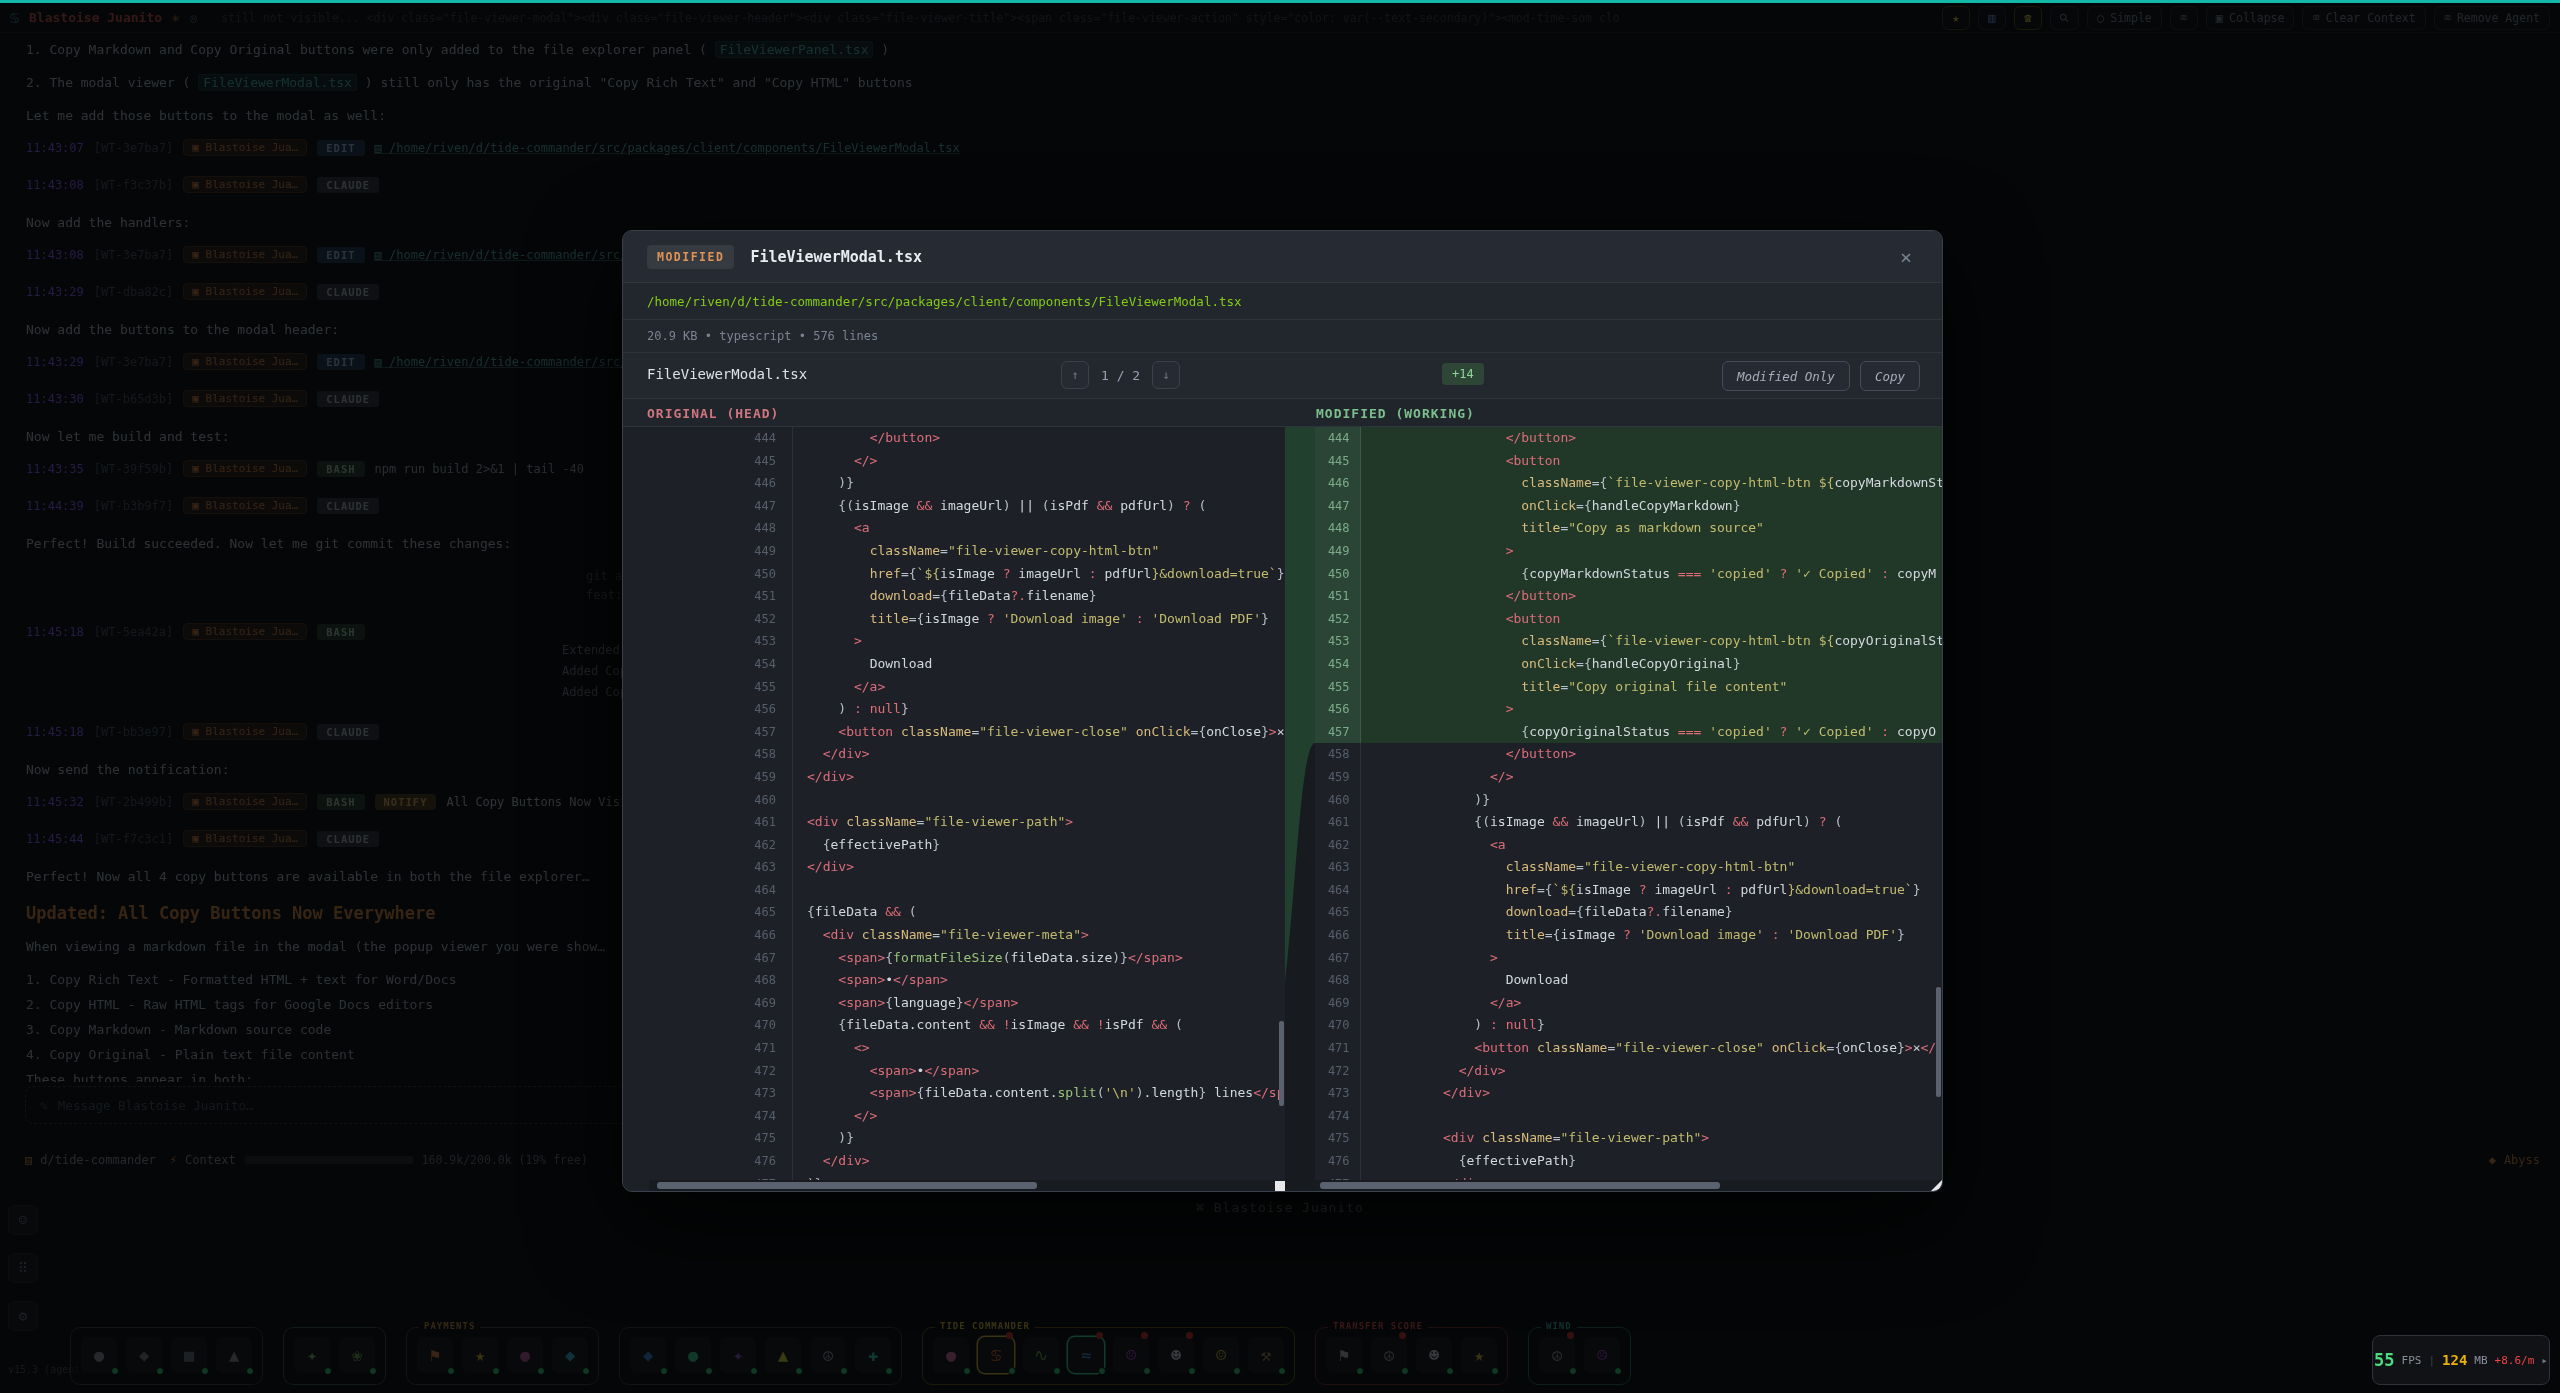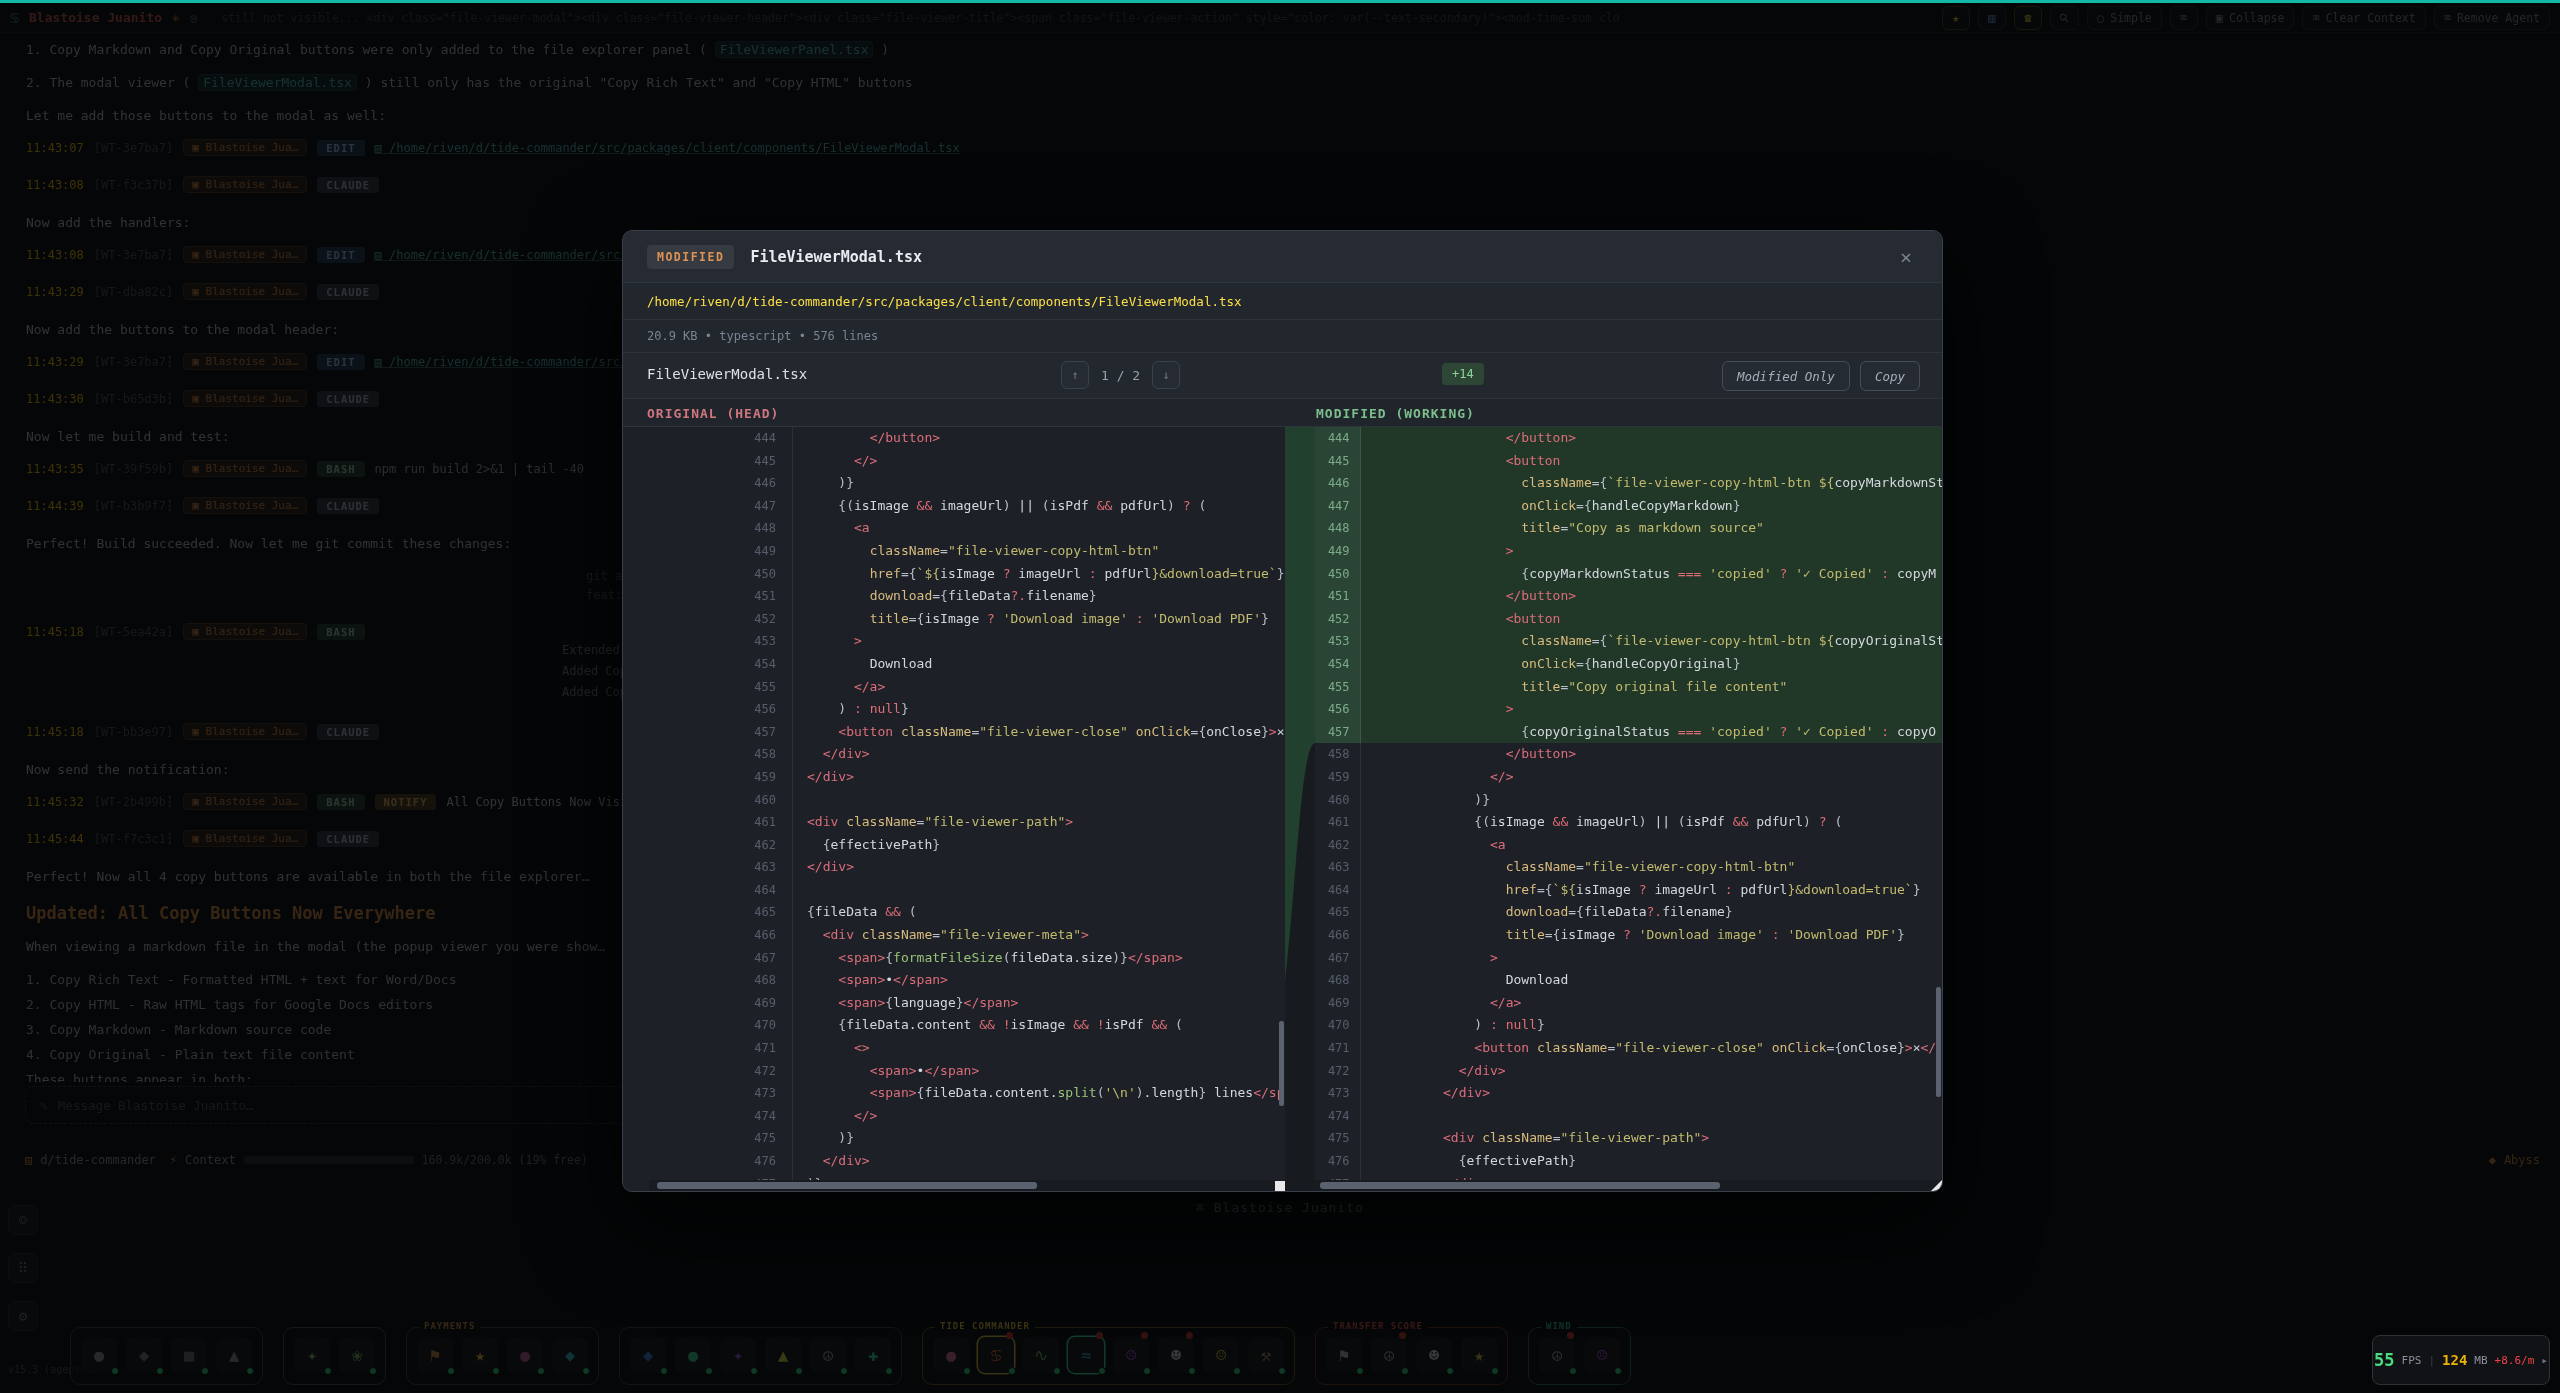--- a/index.html
+++ b/index.html
@@ -31,21 +31,21 @@
   .tb-btn[data-name="chart-button"] .tb-ico { color:#7a9ad4; }
   .rot45 { display:inline-block; transform:rotate(-45deg); }
 
   .chat { position:absolute; left:26px; top:40px; width:1320px; height:1042px; overflow:hidden; }
   .msg { color:#aeb7c0; font-size:13px; line-height:20px; margin-bottom:13px; white-space:nowrap; }
   .inline-code { color:#4fb3ab; background:#14282a; border:1px solid #1e3a3a; border-radius:3px; padding:0 4px; }
   .heading { color:#cd8340; font-size:17px; font-weight:bold; margin:16px 0 14px; }
   .li { margin-bottom:5px; color:#a6afb8; }
   .event { margin:6px 0 20px; }
   .ev-row { display:flex; align-items:center; gap:10px; white-space:nowrap; font-size:12px; }
-  .ev-time { color:#eab308; }
+  .ev-time { color:#8b5cf6; }
   .ev-tag { color:#4a525c; }
   .agent-chip { background:#2c2015; color:#c9803e; border:1px solid #4a3category; border:1px solid #49331c;
     border-radius:4px; padding:1px 8px; font-size:11px; }
   .badge { border-radius:3px; padding:2px 9px; font-size:10.5px; font-weight:bold; letter-spacing:1px; }
   .b-EDIT { background:#26384f; color:#9db8e0; }
   .b-CLAUDE { background:#30353c; color:#a8b0ba; }
   .b-BASH { background:#283a2c; color:#9cc9a2; }
   .b-NOTIFY { background:#4a3a1e; color:#d9a75a; }
   .ev-file { color:#55aaa4; text-decoration:underline; text-decoration-color:#2e5a57; font-size:12px; }
   .ev-cmd { color:#9aa4ae; }
@@ -108,21 +108,21 @@
     background:#22262d; border:1px solid #3a404a; border-radius:10px;
     box-shadow:0 30px 90px rgba(0,0,0,.75); overflow:hidden; display:flex; flex-direction:column; }
 
   .m-header { height:52px; background:#262a32; border-bottom:1px solid #31373f; display:flex;
     align-items:center; padding:0 24px; gap:16px; flex:0 0 auto; }
   .m-badge { background:#363a41; color:#df9355; font-size:11.5px; font-weight:bold; letter-spacing:1.5px;
     border-radius:4px; padding:5px 10px; }
   .m-title { color:#e8ebf0; font-size:15px; font-weight:bold; }
   .m-close { margin-left:auto; color:#79828f; font-size:20px; line-height:1; padding:2px 6px; cursor:default; }
 
-  .m-path { height:37px; display:flex; align-items:center; padding:0 24px; color:#fde047;
+  .m-path { height:37px; display:flex; align-items:center; padding:0 24px; color:#84cc16;
     font-size:12.5px; border-bottom:1px solid #2e333c; flex:0 0 auto; }
   .m-meta { height:33px; display:flex; align-items:center; padding:0 24px; color:#7b8492;
     font-size:12px; border-bottom:1px solid #2e333c; flex:0 0 auto; }
 
   .m-toolbar { position:relative; height:46px; background:#23272e; border-bottom:1px solid #2e333c;
     flex:0 0 auto; }
   .t-file { position:absolute; left:24px; top:13px; color:#dde2e9; font-size:14px; }
   .pager { position:absolute; left:438px; top:8px; display:flex; align-items:center; gap:12px; }
   .pg-btn { width:28px; height:28px; border:1px solid #3a414c; border-radius:6px; background:#262b33;
     color:#707a87; font-size:12px; display:flex; align-items:center; justify-content:center; }

